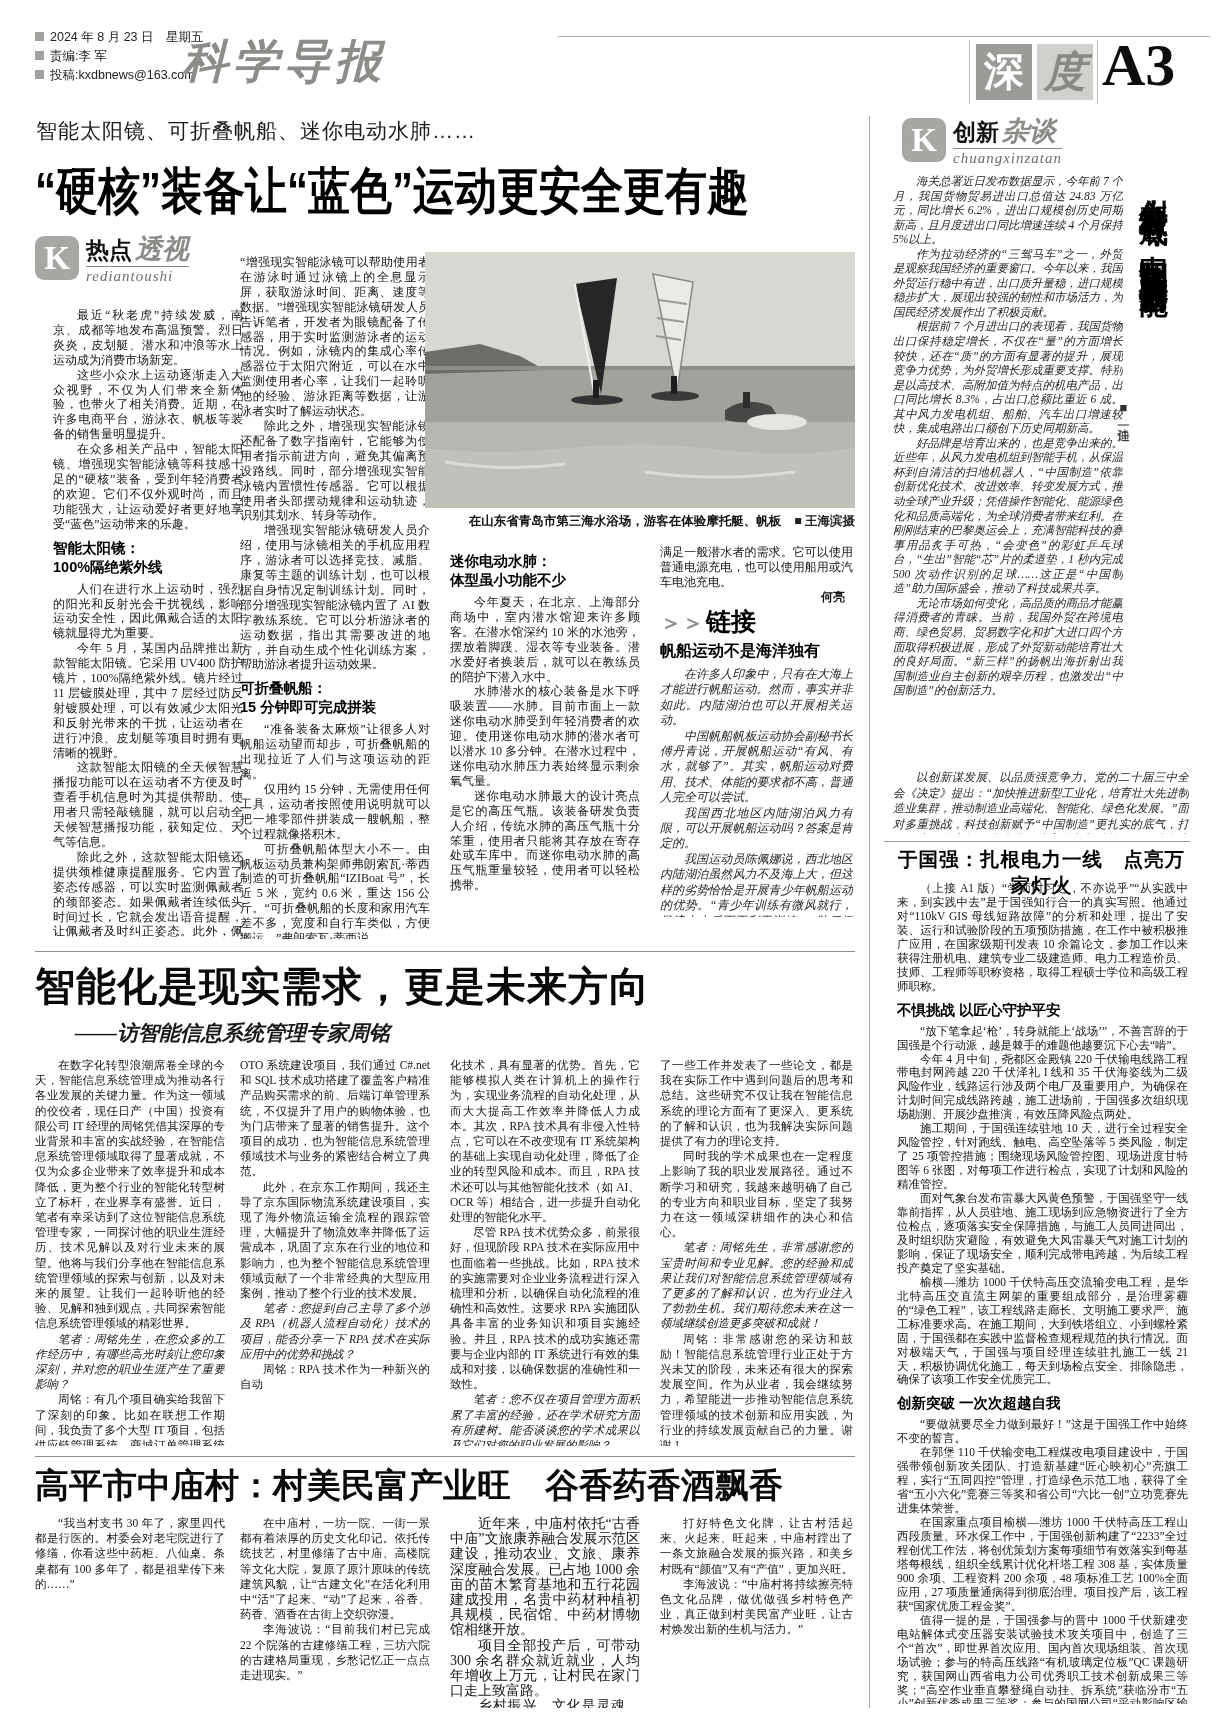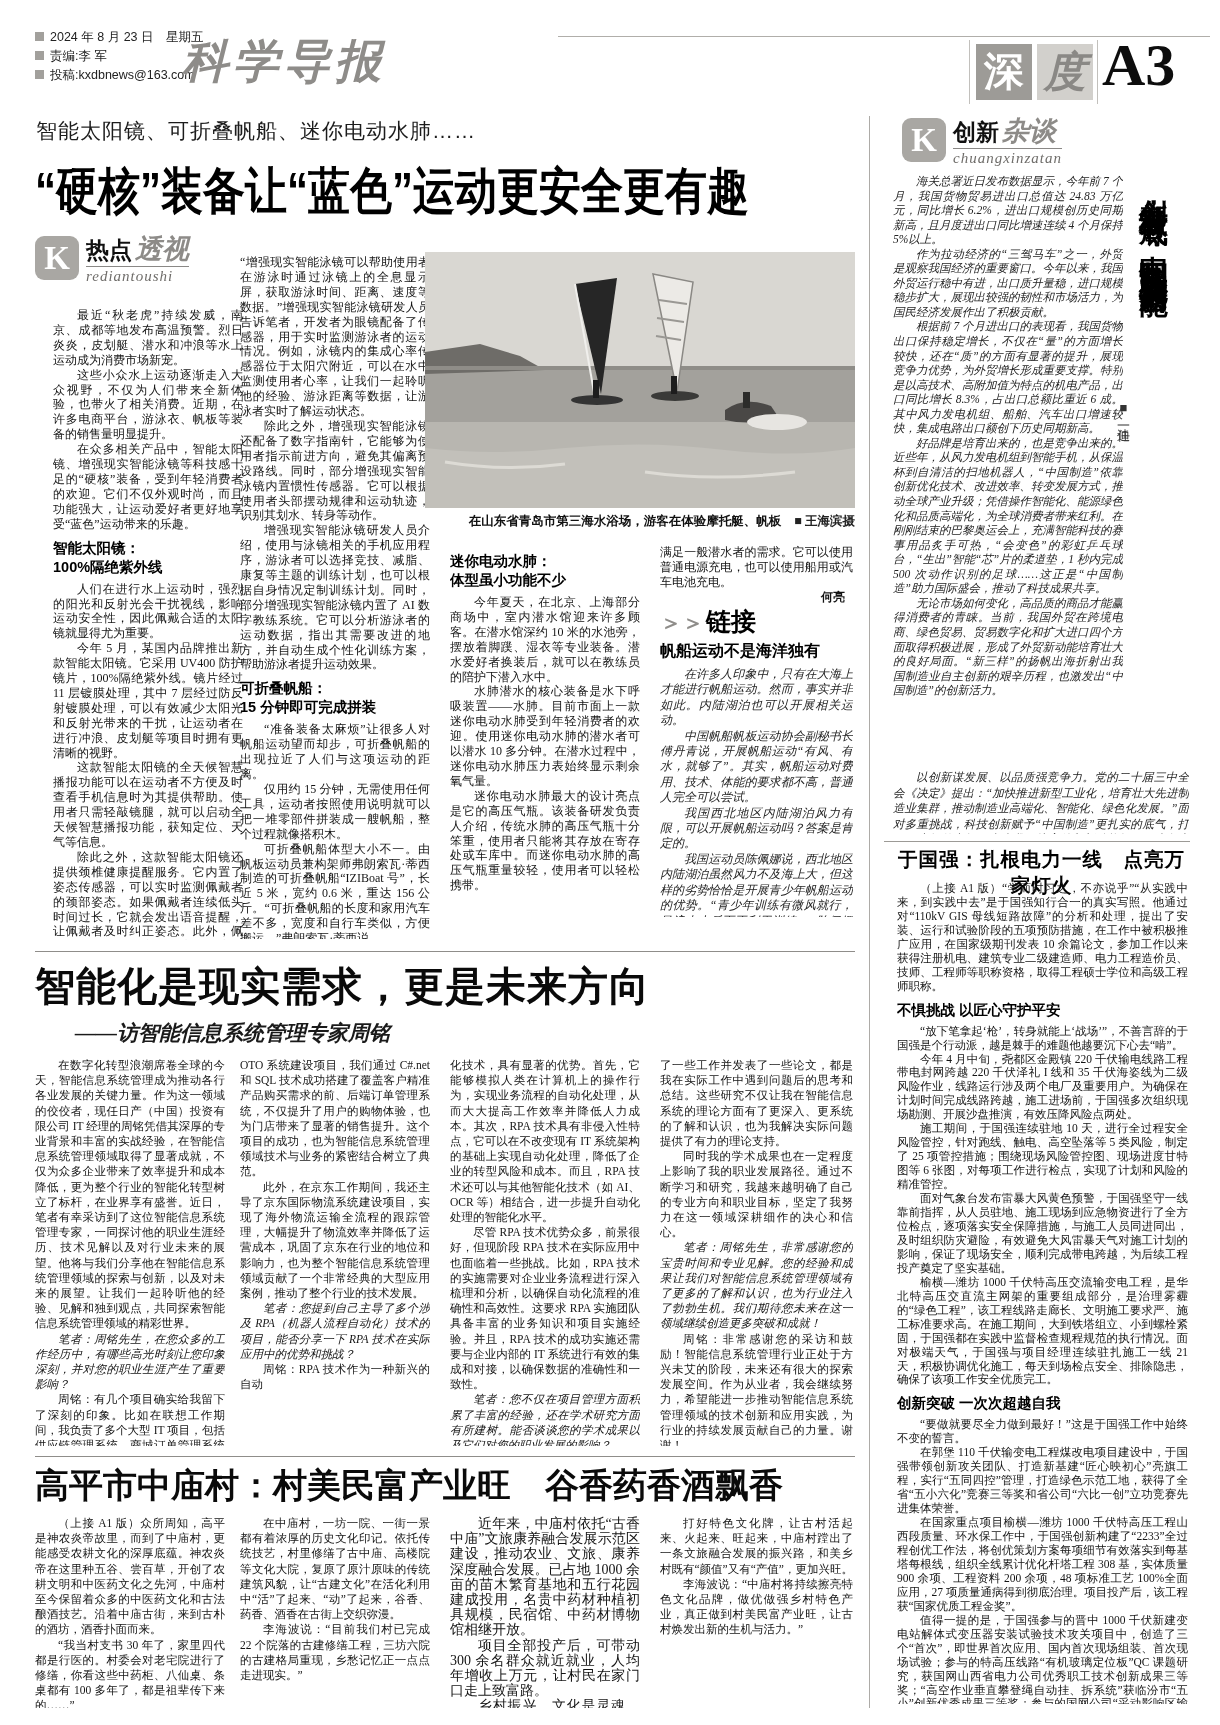--- a/index.html
+++ b/index.html
@@ -248,21 +248,20 @@
       <div class="it-c">了一些工作并发表了一些论文，都是我在实际工作中遇到问题后的思考和总结。这些研究不仅让我在智能信息系统的理论方面有了更深入、更系统的了解和认识，也为我解决实际问题提供了有力的理论支持。</div>
       <div class="it-p">同时我的学术成果也在一定程度上影响了我的职业发展路径。通过不断学习和研究，我越来越明确了自己的专业方向和职业目标，坚定了我努力在这一领域深耕细作的决心和信心。</div>
       <div class="it-q">笔者：周铭先生，非常感谢您的宝贵时间和专业见解。您的经验和成果让我们对智能信息系统管理领域有了更多的了解和认识，也为行业注入了勃勃生机。我们期待您未来在这一领域继续创造更多突破和成就！</div>
       <div class="it-p">周铭：非常感谢您的采访和鼓励！智能信息系统管理行业正处于方兴未艾的阶段，未来还有很大的探索发展空间。作为从业者，我会继续努力，希望能进一步推动智能信息系统管理领域的技术创新和应用实践，为行业的持续发展贡献自己的力量。谢谢！</div>
     </div>
 
   <div class="abs hrule" style="left:35px;top:1456px;width:820px;"></div>
 
   <div class="abs vg-head">高平市中庙村：村美民富产业旺　谷香药香酒飘香</div>
   <div class="colbox" style="left:35px;top:1516px;width:190px;height:192px;font-size:11.5px;line-height:15.2px;">
-      <div class="it-p">（上接 A1 版）众所周知，高平是神农炎帝故里，而到了中庙村，更能感受农耕文化的深厚底蕴。神农炎帝在这里种五谷、尝百草，开创了农耕文明和中医药文化之先河，中庙村至今保留着众多的中医药文化和古法酿酒技艺。沿着中庙古街，来到古朴的酒坊，酒香扑面而来。</div>
       <div class="it-p">“我当村支书 30 年了，家里四代都是行医的。村委会对老宅院进行了修缮，你看这些中药柜、八仙桌、条桌都有 100 多年了，都是祖辈传下来的……”</div>
     </div>
   <div class="colbox" style="left:240px;top:1516px;width:190px;height:192px;font-size:11.5px;line-height:15.2px;">
       <div class="it-p">在中庙村，一坊一院、一街一景都有着浓厚的历史文化印记。依托传统技艺，村里修缮了古中庙、高楼院等文化大院，复原了原汁原味的传统建筑风貌，让“古建文化”在活化利用中“活”了起来、“动”了起来，谷香、药香、酒香在古街上交织弥漫。</div>
       <div class="it-p">李海波说：“目前我们村已完成 22 个院落的古建修缮工程，三坊六院的古建格局重现，乡愁记忆正一点点走进现实。”</div>
     </div>
   <div class="colbox" style="left:450px;top:1516px;width:190px;height:192px;font-size:14px;line-height:15.2px;">
       <div class="it-p">近年来，中庙村依托“古香中庙”文旅康养融合发展示范区建设，推动农业、文旅、康养深度融合发展。已占地 1000 余亩的苗木繁育基地和五行花园建成投用，名贵中药材种植初具规模，民宿馆、中药材博物馆相继开放。</div>
       <div class="it-p">项目全部投产后，可带动 300 余名群众就近就业，人均年增收上万元，让村民在家门口走上致富路。</div>
       <div class="it-p">乡村振兴，文化是灵魂，产业是核心。</div>

